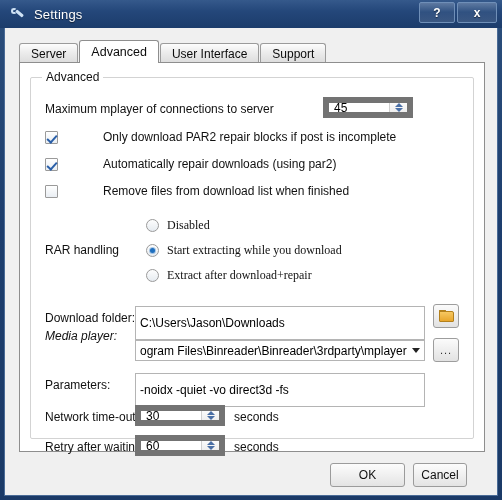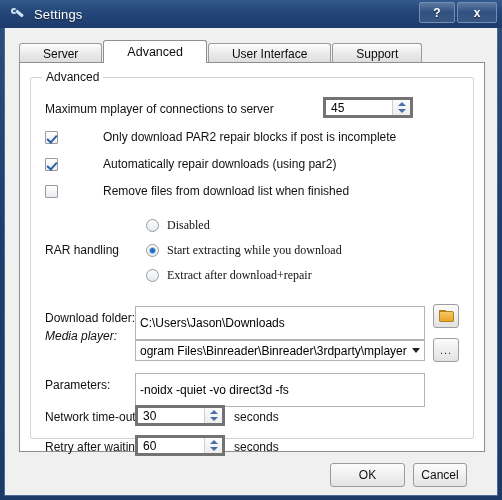--- a/index.html
+++ b/index.html
@@ -88,21 +88,21 @@
     position: absolute;
     left: 14px;
     top: 12px;
     width: 466px;
     height: 23px;
     display: flex;
     align-items: flex-end;
   }
   .tab {
     height: 20px;
-    padding: 0 23px;
+    padding: 0 11px;
     box-sizing: border-box;
     display: flex;
     align-items: center;
     justify-content: center;
     font-size: 12px;
     color: #0b0b0b;
     border: 1px solid #9b9b9b;
     border-bottom: none;
     border-radius: 3px 3px 0 0;
     background: linear-gradient(180deg, #fdfdfd 0%, #ededed 42%, #dcdcdc 100%);
@@ -175,21 +175,21 @@
     padding: 16px 4px;
     height: 21px;
     overflow: hidden;
     white-space: nowrap;
   }
 
   .spinner {
     position: absolute;
     box-sizing: border-box;
     height: 21px;
-    border: 3px solid #737373;
+    border: 6px solid #737373;
     background: #ffffff;
     display: flex;
     align-items: stretch;
   }
   .spinner .val {
     flex: 1;
     display: flex;
     align-items: center;
     padding-left: 5px;
     font-size: 12px;

